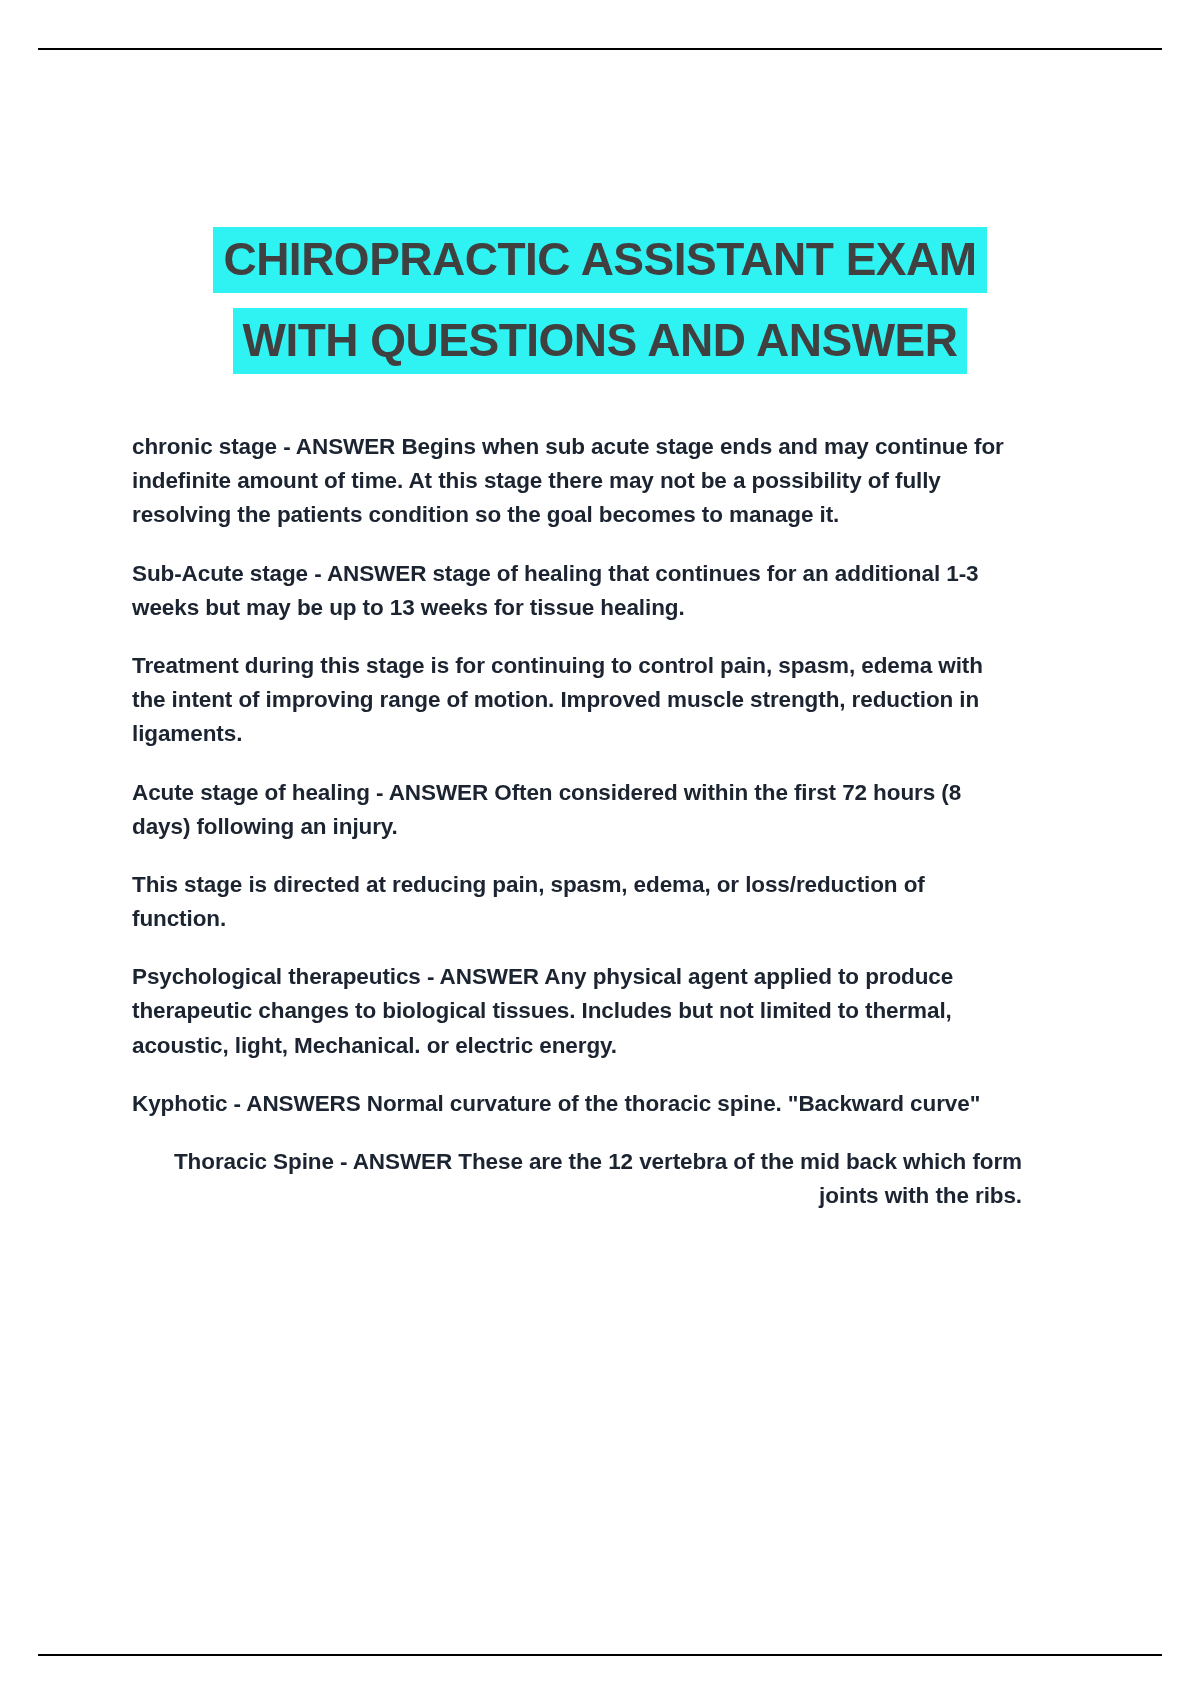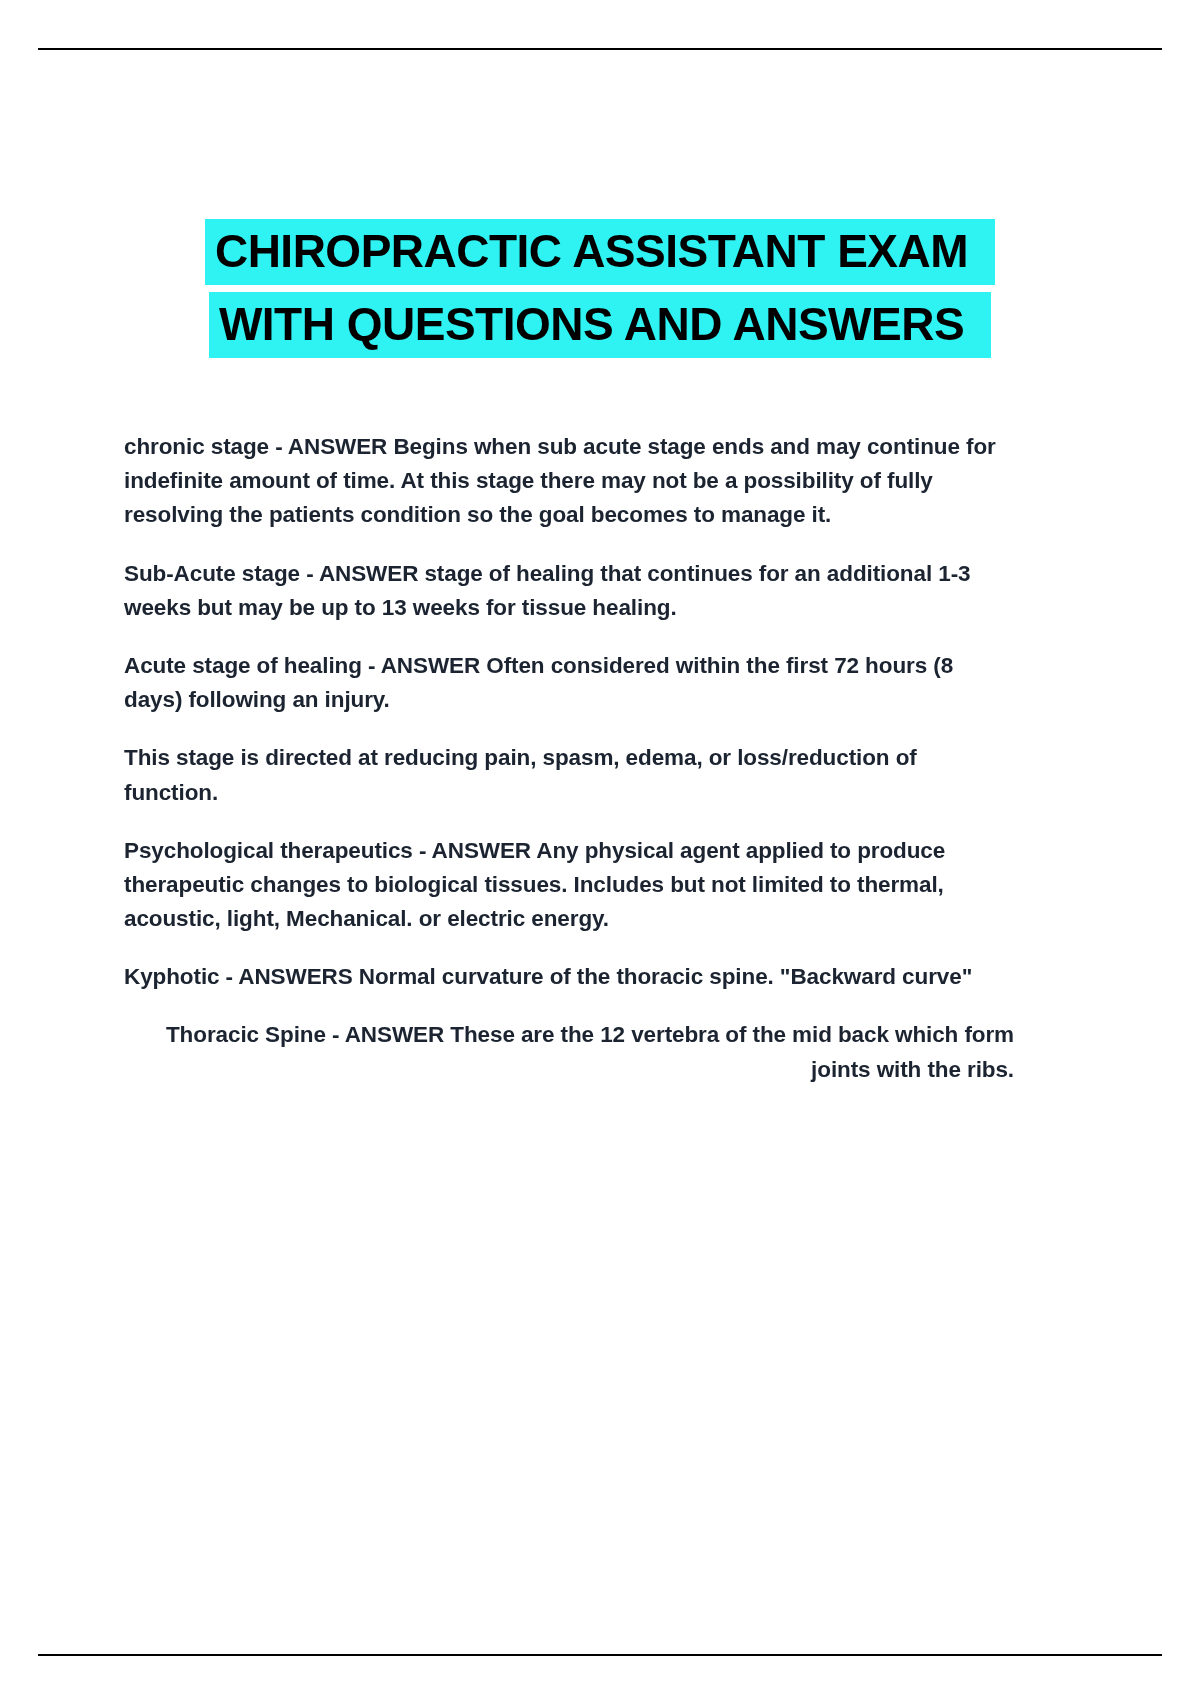--- a/index.html
+++ b/index.html
@@ -36,33 +36,33 @@
   .title-block {
     position: absolute;
     left: 150px;
     top: 218px;
     width: 900px;
     text-align: center;
   }
   .title-line {
     display: inline-block;
     background: #2ff3f3;
-    color: #000000;
+    color: #404040;
     font-size: 46px;
     font-weight: bold;
     line-height: 1.22;
     letter-spacing: -0.5px;
-    padding: 4px 27px 6px 10px;
-    margin: 1px 0 6px 0;
+    padding: 4px 10px 6px 10px;
+    margin: 9px 0 6px 0;
     white-space: nowrap;
   }
 
   .content {
     position: absolute;
-    left: 124px;
+    left: 132px;
     top: 430px;
     width: 890px;
   }
   .para {
     color: #1b2430;
     font-size: 22.5px;
     font-weight: bold;
     line-height: 1.52;
     margin: 0 0 24px 0;
     letter-spacing: -0.1px;
@@ -72,26 +72,27 @@
 </head>
 <body>
 
 <div class="page">
 
   <div class="rule rule-top"></div>
 
   <div class="title-block">
     <div class="title-line">CHIROPRACTIC ASSISTANT EXAM</div>
     <br>
-    <div class="title-line">WITH QUESTIONS AND ANSWERS</div>
+    <div class="title-line">WITH QUESTIONS AND ANSWER</div>
   </div>
 
   <div class="content">
     <p class="para">chronic stage - ANSWER Begins when sub acute stage ends and may continue for indefinite amount of time. At this stage there may not be a possibility of fully resolving the patients condition so the goal becomes to manage it.</p>
     <p class="para">Sub-Acute stage - ANSWER stage of healing that continues for an additional 1-3 weeks but may be up to 13 weeks for tissue healing.</p>
+    <p class="para">Treatment during this stage is for continuing to control pain, spasm, edema with the intent of improving range of motion. Improved muscle strength, reduction in ligaments.</p>
     <p class="para">Acute stage of healing - ANSWER Often considered within the first 72 hours (8 days) following an injury.</p>
     <p class="para">This stage is directed at reducing pain, spasm, edema, or loss/reduction of function.</p>
     <p class="para">Psychological therapeutics - ANSWER Any physical agent applied to produce therapeutic changes to biological tissues. Includes but not limited to thermal, acoustic, light, Mechanical. or electric energy.</p>
     <p class="para">Kyphotic - ANSWERS Normal curvature of the thoracic spine. "Backward curve"</p>
     <p class="para">Thoracic Spine - ANSWER These are the 12 vertebra of the mid back which form joints with the ribs.</p>
   </div>
 
   <div class="rule rule-bottom"></div>
 
 </div>

